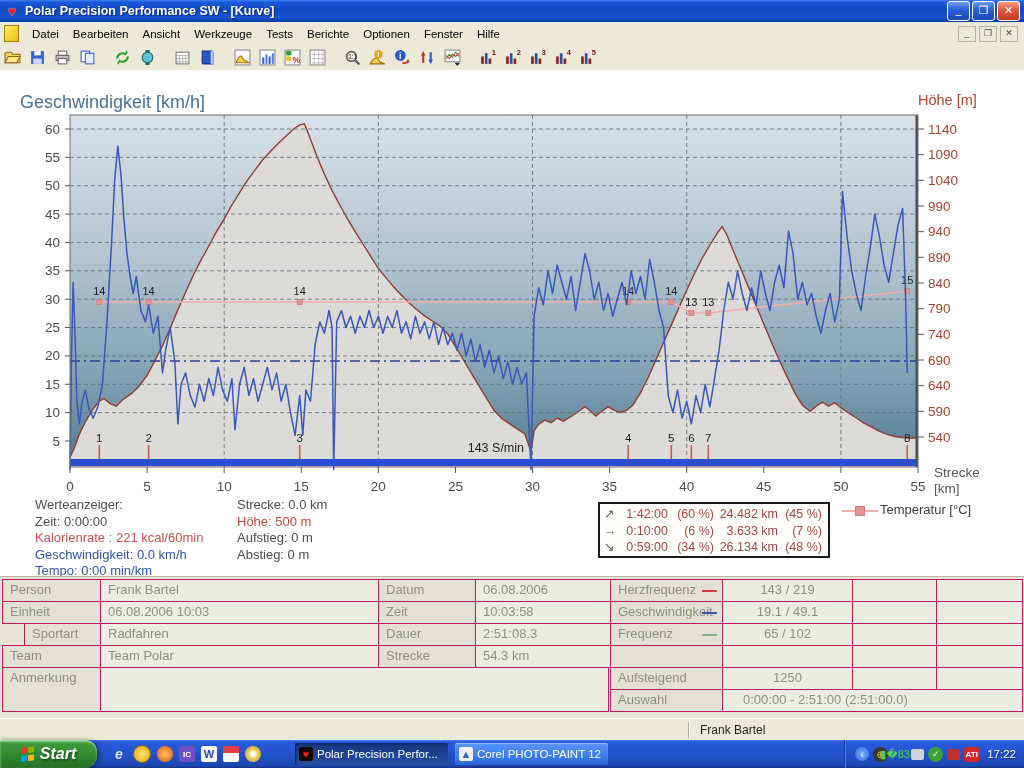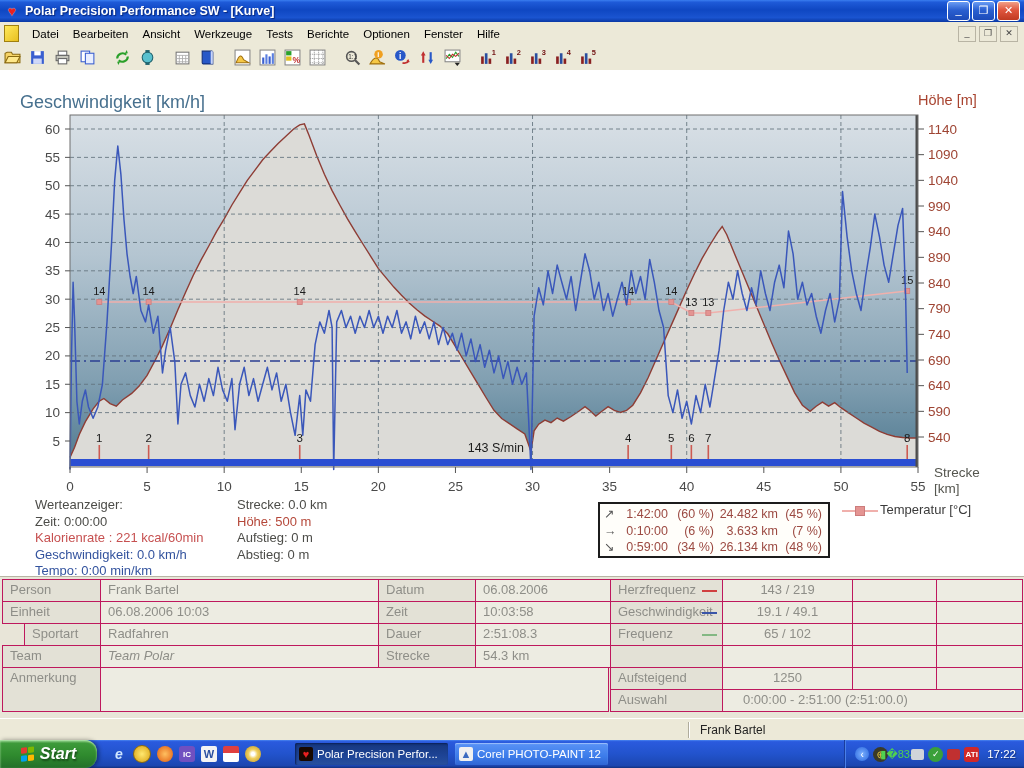--- a/index.html
+++ b/index.html
@@ -496,21 +496,21 @@
   </div>
 
   <div class="datatable" id="datatable">
       <div class="cell lab" style="left: 2px; top: 2px; width: 99px; height: 23px;">Person</div>
       <div class="cell val" style="left: 100px; top: 2px; width: 279px; height: 23px;">Frank Bartel</div>
       <div class="cell lab" style="left: 2px; top: 24px; width: 99px; height: 23px;">Einheit</div>
       <div class="cell val" style="left: 100px; top: 24px; width: 296px; height: 23px;">06.08.2006 10:03</div>
       <div class="cell lab" style="left: 2px; top: 46px; width: 86px; height: 23px; margin-left: 22px;">Sportart</div>
       <div class="cell val" style="left: 100px; top: 46px; width: 279px; height: 23px;">Radfahren</div>
       <div class="cell lab" style="left: 2px; top: 68px; width: 99px; height: 23px;">Team</div>
-      <div class="cell val" style="left: 100px; top: 68px; width: 335px; height: 23px; font-style: italic;">Team Polar</div>
+      <div class="cell val" style="left: 100px; top: 68px; width: 335px; height: 23px;">Team Polar</div>
       <div class="cell lab" style="left: 2px; top: 90px; width: 99px; height: 45px; line-height: 20px;">Anmerkung</div>
       <div class="cell val" style="left: 100px; top: 90px; width: 509px; height: 45px;"></div>
       <div class="cell lab" style="left: 378px; top: 2px; width: 98px; height: 23px;">Datum</div>
       <div class="cell val" style="left: 475px; top: 2px; width: 136px; height: 23px;">06.08.2006</div>
       <div class="cell lab" style="left: 378px; top: 24px; width: 98px; height: 23px;">Zeit</div>
       <div class="cell val" style="left: 475px; top: 24px; width: 136px; height: 23px;">10:03:58</div>
       <div class="cell lab" style="left: 378px; top: 46px; width: 98px; height: 23px;">Dauer</div>
       <div class="cell val" style="left: 475px; top: 46px; width: 136px; height: 23px;">2:51:08.3</div>
       <div class="cell lab" style="left: 378px; top: 68px; width: 98px; height: 23px;">Strecke</div>
       <div class="cell val" style="left: 475px; top: 68px; width: 136px; height: 23px;">54.3 km</div>

